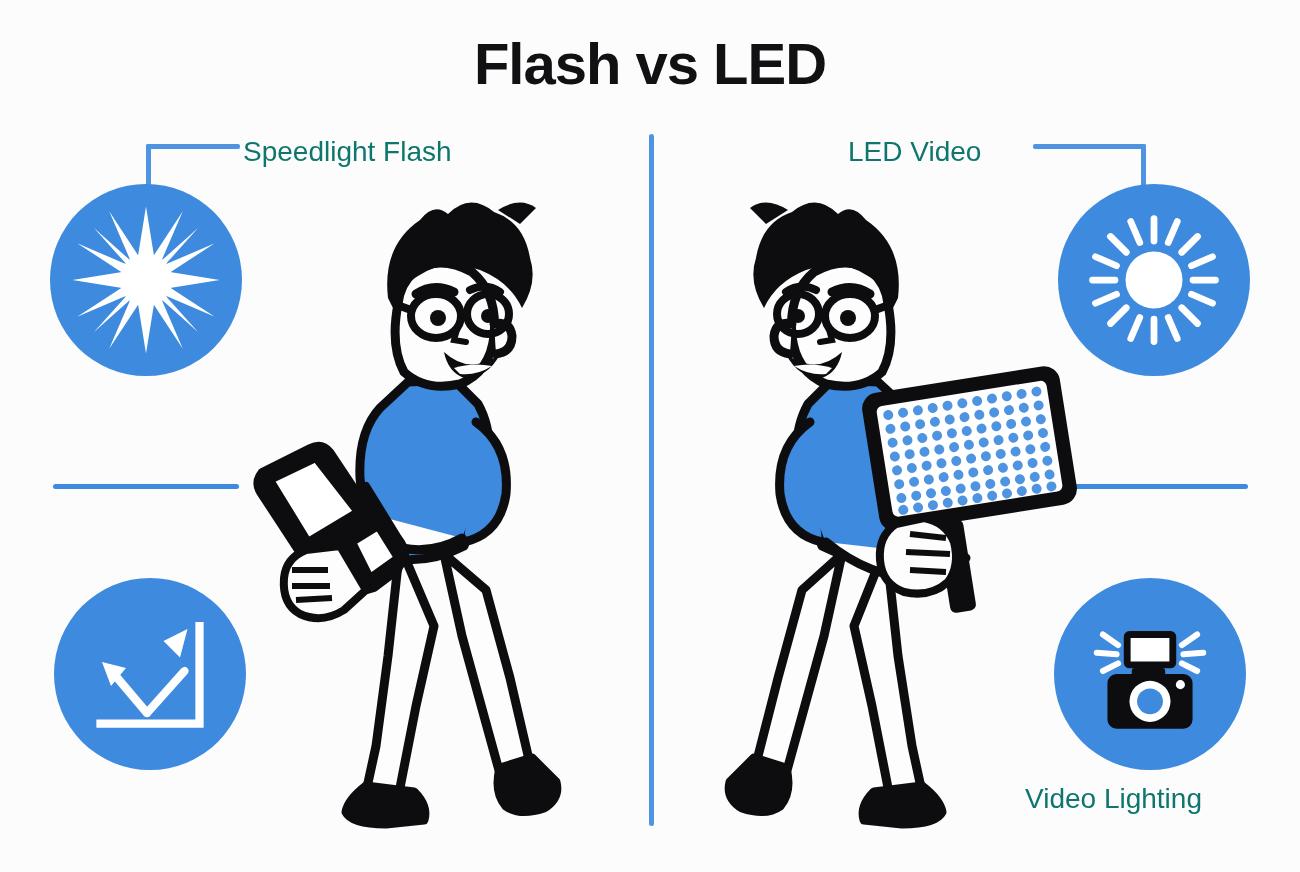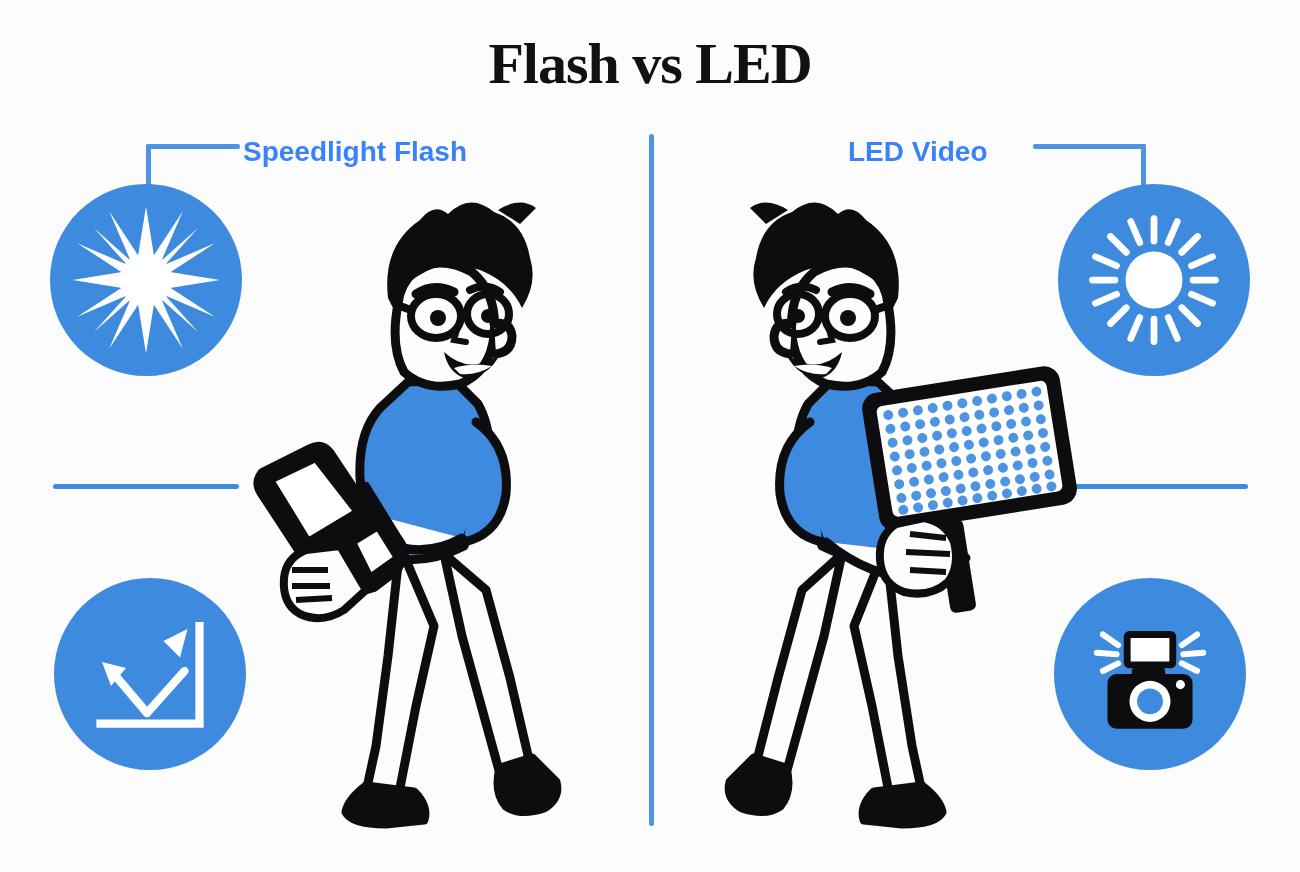--- a/index.html
+++ b/index.html
@@ -10,36 +10,35 @@
     overflow:hidden;
     position:relative;
   }
   #stage{position:absolute;inset:0;}
 
   .title{
     position:absolute;left:0;right:0;top:30px;
     text-align:center;
     font-size:58px;font-weight:bold;letter-spacing:-1px;
     color:#111114;
-    font-family:Liberation Serif, serif;
   }
 
   .divider-v{
     position:absolute;left:649px;top:134px;width:5px;height:692px;
     background:#4e94e0;border-radius:3px;
   }
   .sep{
     position:absolute;height:5px;background:#3d8ade;border-radius:3px;
   }
   .sep-left{left:53px;top:484px;width:186px;}
   .sep-right{left:1060px;top:484px;width:188px;}
 
   .label{
     position:absolute;
-    font-size:28px;font-weight:bold;color:#3b82f6;white-space:nowrap;
+    font-size:28px;font-weight:normal;color:#0f766e;white-space:nowrap;
   }
   .label-speedlight{left:243px;top:136px;}
   .label-ledpanel{left:848px;top:136px;}
   .label-bounce{left:44px;top:783px;}
   .label-video{left:1025px;top:783px;}
 
   
   .elbow{position:absolute;}
   .elbow span{position:absolute;background:#4e94e0;border-radius:2px;}
   .elbow-tl{left:140px;top:144px;width:100px;height:56px;}
@@ -79,20 +78,21 @@
     <span class="h"></span>
       <span class="v"></span>
   </div>
   <div class="elbow elbow-tr">
     <span class="h"></span>
       <span class="v"></span>
   </div>
 
   <div class="label label-speedlight">Speedlight Flash</div>
   <div class="label label-ledpanel">LED Video</div>
+  <div class="label label-video">Video Lighting</div>
 
   <div class="icon-circle ic-flash">
     <svg width="160" height="160" viewBox="0 0 200 200">
       <g fill="#ffffff">
         <path d="M100 8 L110 70 L100 92 L90 70 Z"></path>
         <path d="M100 192 L110 130 L100 108 L90 130 Z"></path>
         <path d="M8 100 L70 110 L92 100 L70 90 Z"></path>
         <path d="M192 100 L130 110 L108 100 L130 90 Z"></path>
         <path d="M35 35 L82 77 L93 93 L77 82 Z"></path>
         <path d="M165 165 L118 123 L107 107 L123 118 Z"></path>

